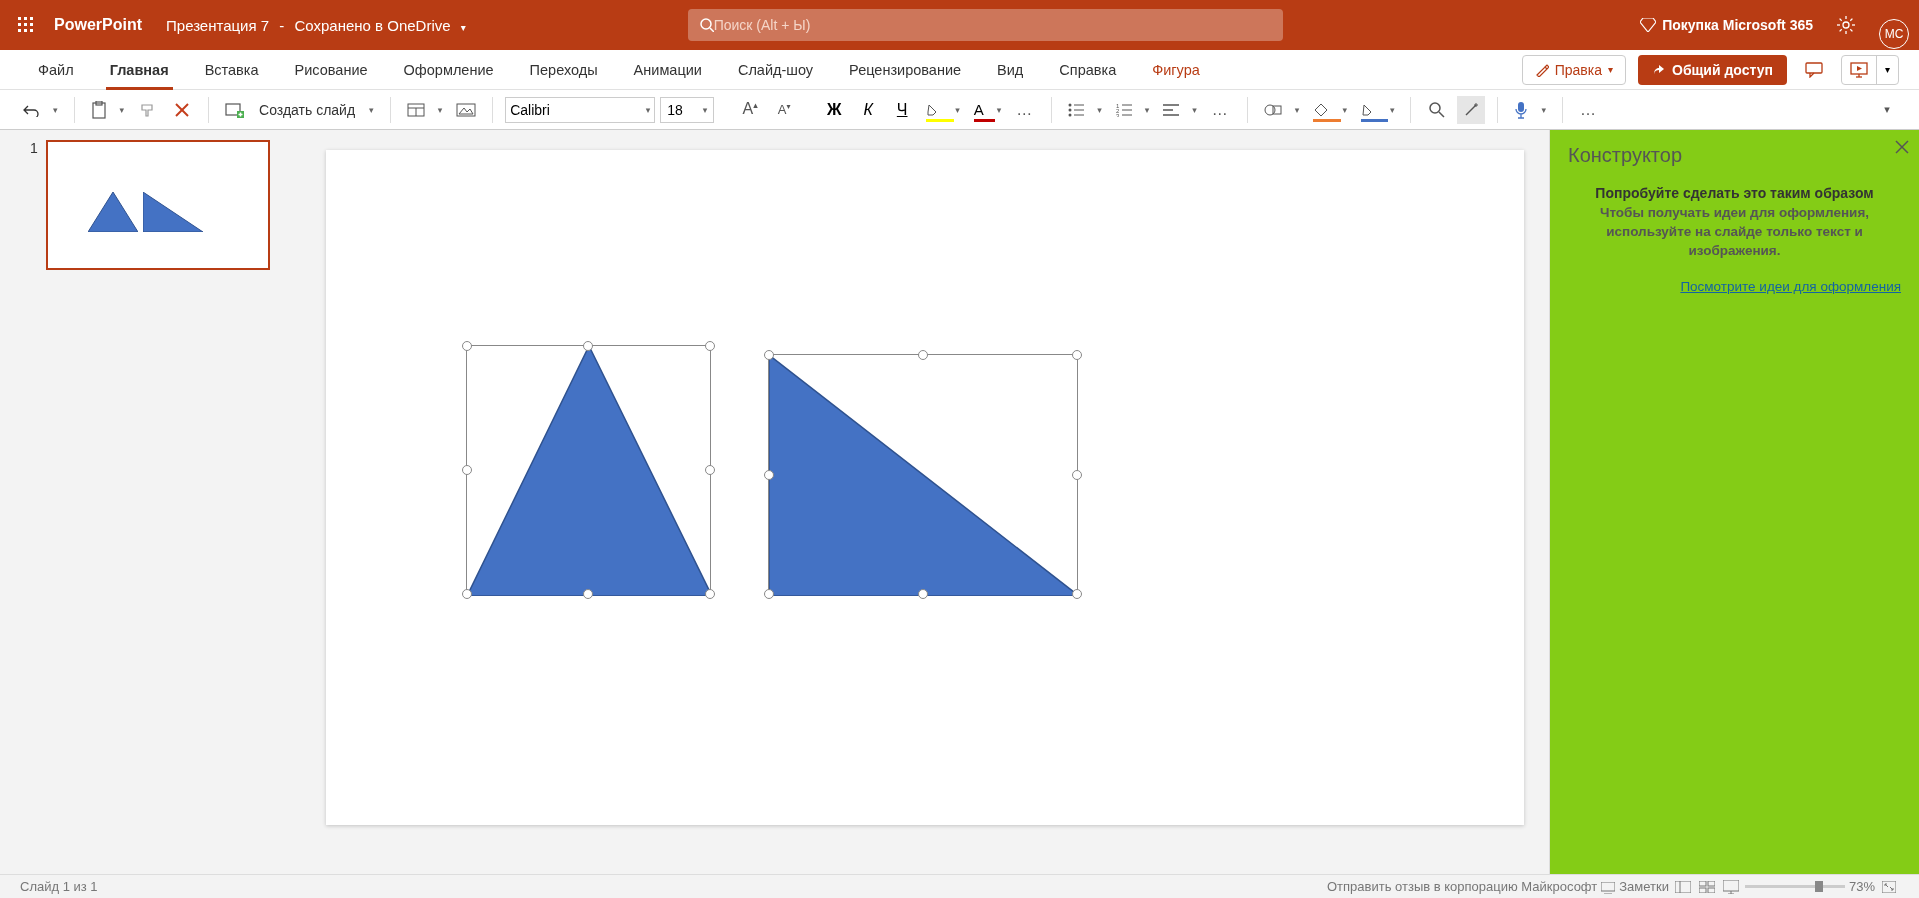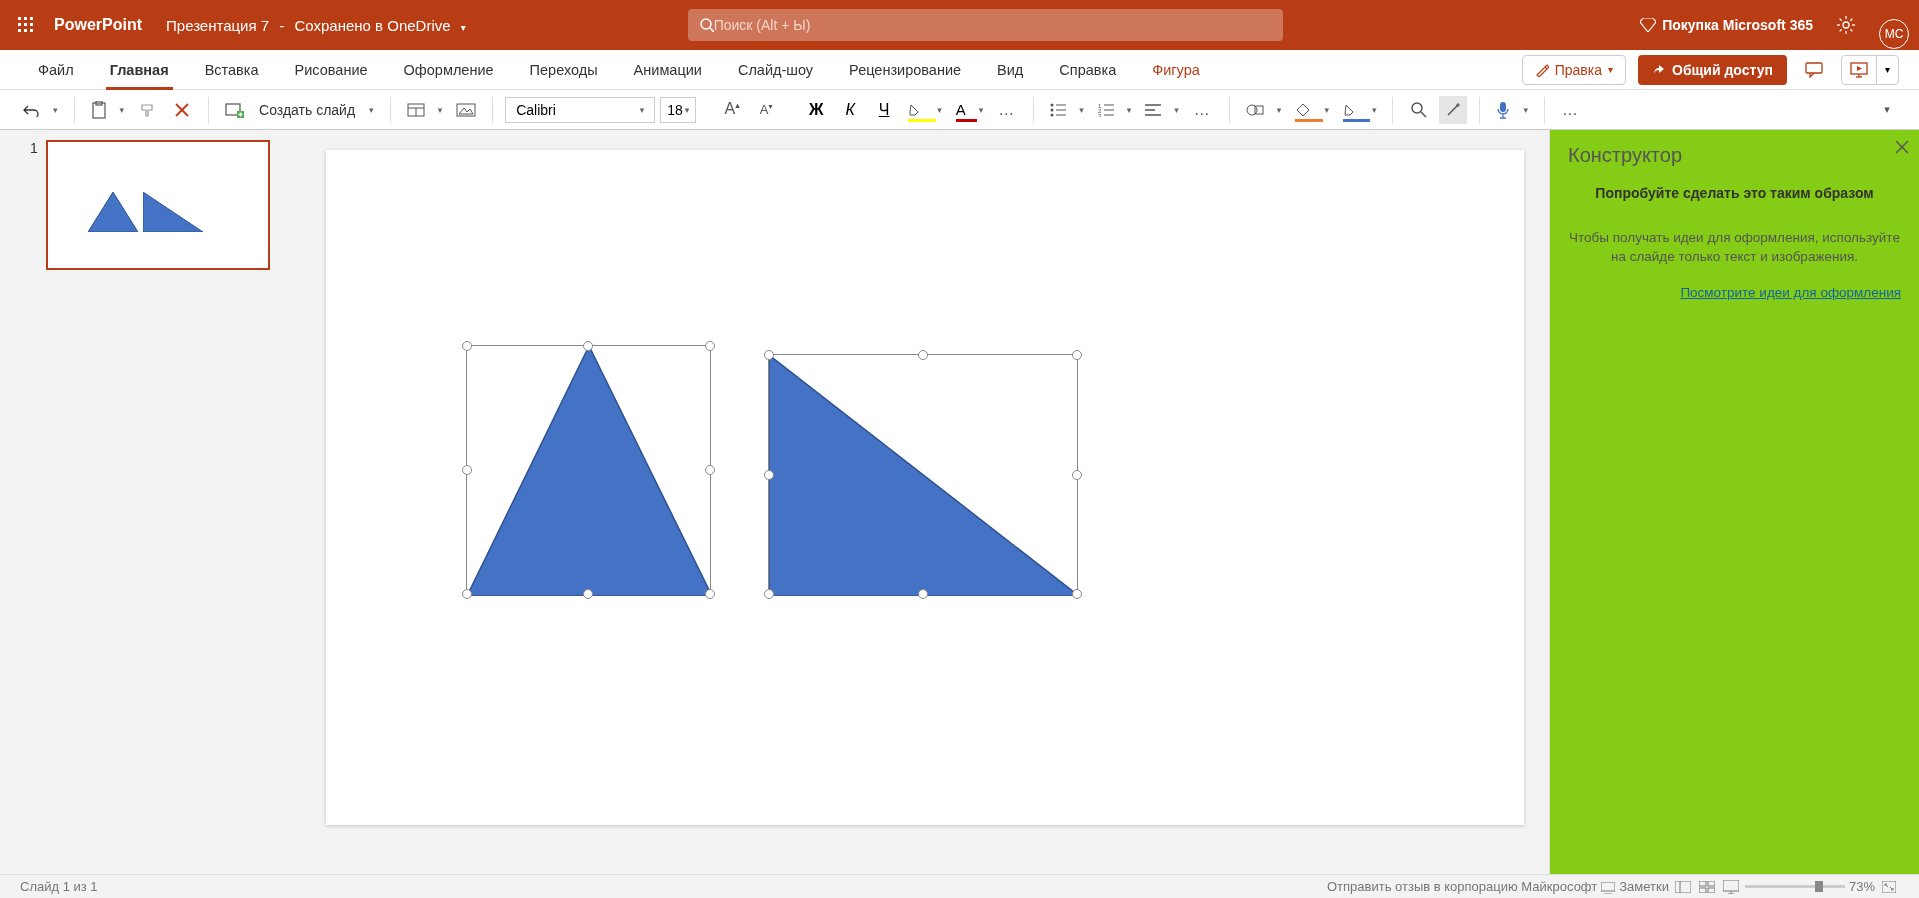--- a/index.html
+++ b/index.html
@@ -33,22 +33,22 @@
   .present-split { display: flex; align-items: center; border: 1px solid #ccc; border-radius: 4px; height: 30px; }
   .present-split .seg { padding: 0 8px; height: 100%; display: flex; align-items: center; }
   .present-split .seg.div { border-left: 1px solid #ccc; font-size: 10px; }
 
   
   .toolbar { height: 40px; background: #fff; display: flex; align-items: center; padding: 0 18px; gap: 6px; border-bottom: 1px solid #ccc; }
   .tb-btn { height: 28px; min-width: 28px; display: flex; align-items: center; justify-content: center; padding: 0 4px; position: relative; gap: 10px; }
   .tb-sep { width: 1px; height: 26px; background: #ddd; margin: 0 6px; }
   .tb-drop::after { content: "▾"; font-size: 9px; margin-left: 3px; color: #666; }
   .tb-label { font-size: 14px; color: #333; margin-left: 4px; }
-  .font-select { border: 1px solid #ccc; height: 26px; width: 150px; padding: 0 10px; font-size: 14px; background: #fff; display: flex; align-items: center; justify-content: space-between; }
-  .size-select { border: 1px solid #ccc; height: 26px; width: 36px; padding: 0 6px; font-size: 14px; background: #fff; display: flex; align-items: center; justify-content: space-between; margin-left: -1px;}
+  .font-select { border: 1px solid #ccc; height: 26px; width: 150px; padding: 0 4px; font-size: 14px; background: #fff; display: flex; align-items: center; justify-content: space-between; }
+  .size-select { border: 1px solid #ccc; height: 26px; width: 54px; padding: 0 6px; font-size: 14px; background: #fff; display: flex; align-items: center; justify-content: space-between; margin-left: -1px;}
   .color-strip { position: absolute; bottom: 2px; left: 4px; right: 10px; height: 3px; }
   .tb-btn.active-tool { background: #e6e6e6; }
 
   
   .workspace { display: flex; height: calc(898px - 50px - 40px - 40px - 24px); }
   .thumb-panel { width: 300px; background: #f3f3f3; padding: 10px 30px; overflow-y: auto; }
   .thumb-wrap { display: flex; gap: 8px; }
   .thumb-num { font-size: 14px; color: #333; }
   .thumb { border: 2px solid #b83c14; box-shadow: 0 0 0 1px #fff inset; width: 230px; height: 130px; background: #fff; position: relative; }
   .thumb svg { position: absolute; }
@@ -59,21 +59,21 @@
   .handle { width: 10px; height: 10px; background: #fff; border: 1px solid #888; border-radius: 50%; position: absolute; }
   .h-tl{top:-5px;left:-5px}.h-tm{top:-5px;left:calc(50% - 5px)}.h-tr{top:-5px;right:-5px}
   .h-ml{top:calc(50% - 5px);left:-5px}.h-mr{top:calc(50% - 5px);right:-5px}
   .h-bl{bottom:-5px;left:-5px}.h-bm{bottom:-5px;left:calc(50% - 5px)}.h-br{bottom:-5px;right:-5px}
 
   
   .designer { width: 370px; background: #84cc16; border-left: 1px solid #ddd; padding: 14px 18px; position: relative; }
   .designer h2 { font-size: 20px; font-weight: 400; color: #555; }
   .designer .close { position: absolute; right: 10px; top: 10px; font-size: 18px; color: #555; }
   .designer .sub { text-align: center; font-weight: 600; font-size: 14px; margin-top: 18px; color: #333; }
-  .designer .body { text-align: center; font-size: 13.5px; color: #555; margin-top: 28px; line-height: 1.4; }
+  .designer .body { text-align: center; font-size: 13.5px; color: #555; margin-top: 3px; line-height: 1.4; font-weight: bold; }
   .designer .link { text-align: right; margin-top: 16px; }
   .designer .link a { color: #1264a3; text-decoration: underline; font-size: 13.5px; }
 
   
   .status-bar { height: 24px; background: #f3f3f3; border-top: 1px solid #ddd; display: flex; align-items: center; padding: 0 20px; font-size: 13px; color: #777; }
   .status-right { margin-left: auto; display: flex; align-items: center; gap: 4px; }
   .view-btn { width: 20px; height: 20px; display:flex; align-items:center; justify-content:center;}
   .zoom-slider { width: 100px; height: 3px; background: #ccc; position: relative; }
   .zoom-slider .knob { position: absolute; top: -4px; left: 70%; width: 8px; height: 11px; background: #888; }
 

